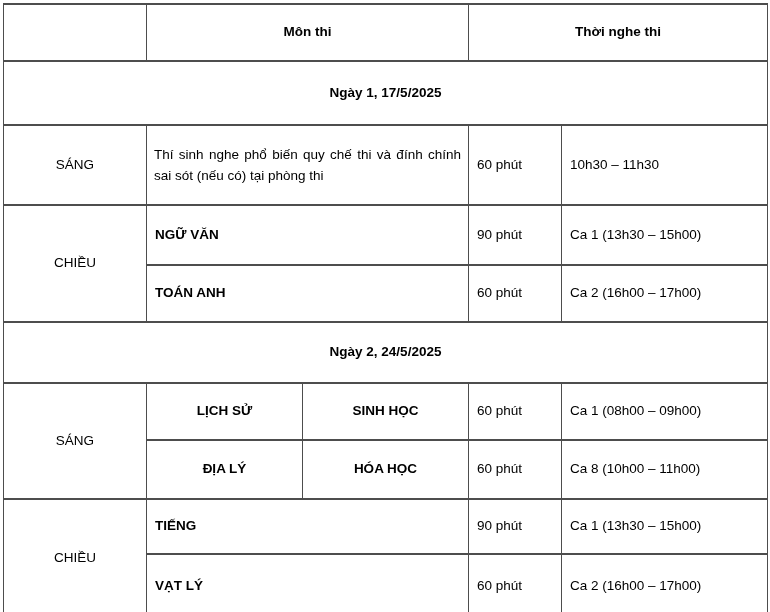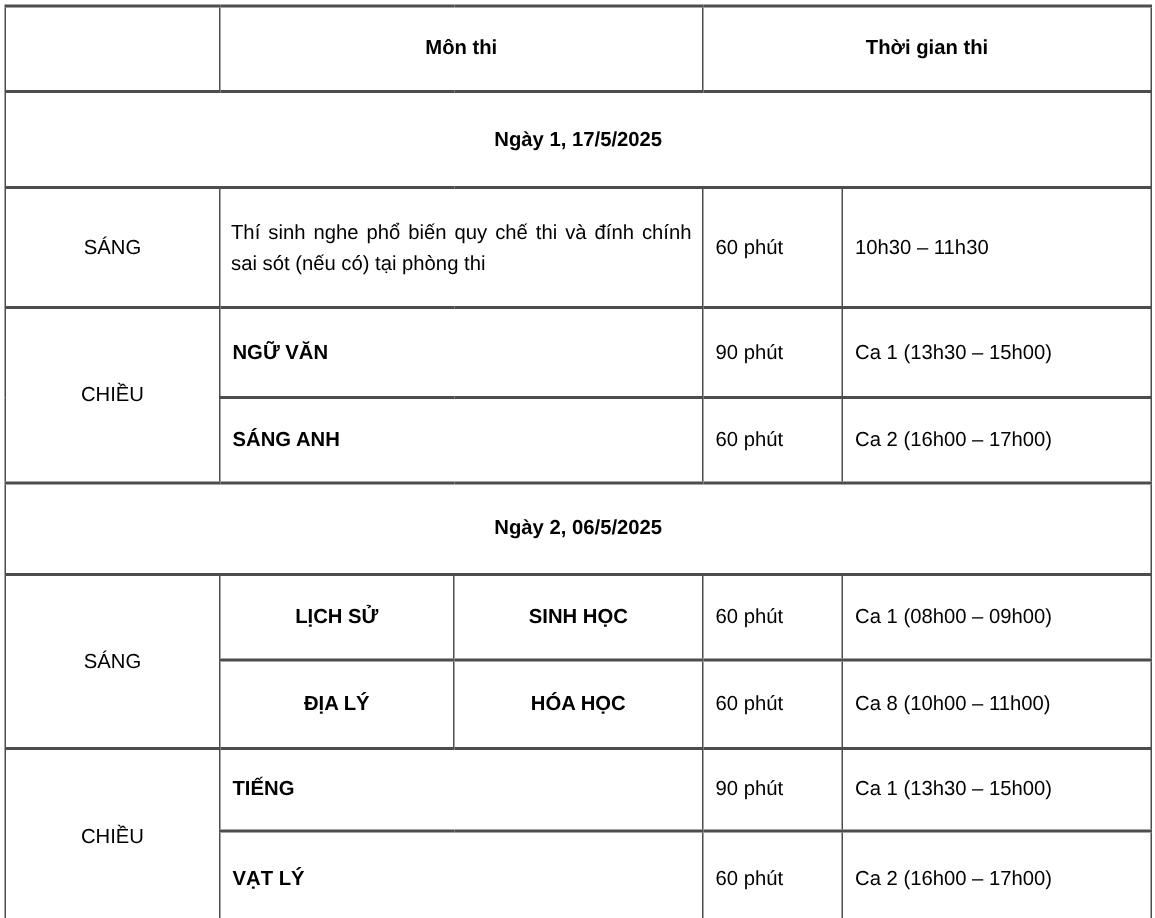--- a/index.html
+++ b/index.html
@@ -46,21 +46,21 @@
     <col style="width:156px">
     <col style="width:166px">
     <col style="width:93px">
     <col style="width:206px">
   </colgroup>
 
   <tbody>
       <tr style="height:57px">
     <td class="center"></td>
     <td colspan="2" class="center bold">Môn thi</td>
-    <td colspan="2" class="center bold">Thời gian thi</td>
+    <td colspan="2" class="center bold">Thời nghe thi</td>
   </tr>
 
   <tr style="height:64px">
     <td colspan="5" class="center bold">Ngày 1, 17/5/2025</td>
   </tr>
 
   <tr style="height:80px">
     <td class="center">SÁNG</td>
     <td colspan="2" class="justify">Thí sinh nghe phổ biến quy chế thi và đính chính sai sót (nếu có) tại phòng thi</td>
     <td>60 phút</td>
@@ -68,27 +68,27 @@
   </tr>
 
   <tr style="height:60px">
     <td rowspan="2" class="center">CHIỀU</td>
     <td colspan="2" class="bold">NGỮ VĂN</td>
     <td>90 phút</td>
     <td>Ca 1 (13h30 – 15h00)</td>
   </tr>
 
   <tr style="height:57px">
-    <td colspan="2" class="bold">SÁNG ANH</td>
+    <td colspan="2" class="bold">TOÁN ANH</td>
     <td>60 phút</td>
     <td>Ca 2 (16h00 – 17h00)</td>
   </tr>
 
   <tr style="height:61px">
-    <td colspan="5" class="center bold">Ngày 2, 06/5/2025</td>
+    <td colspan="5" class="center bold">Ngày 2, 24/5/2025</td>
   </tr>
 
   <tr style="height:57px">
     <td rowspan="2" class="center">SÁNG</td>
     <td class="center bold">LỊCH SỬ</td>
     <td class="center bold">SINH HỌC</td>
     <td>60 phút</td>
     <td>Ca 1 (08h00 – 09h00)</td>
   </tr>
 

